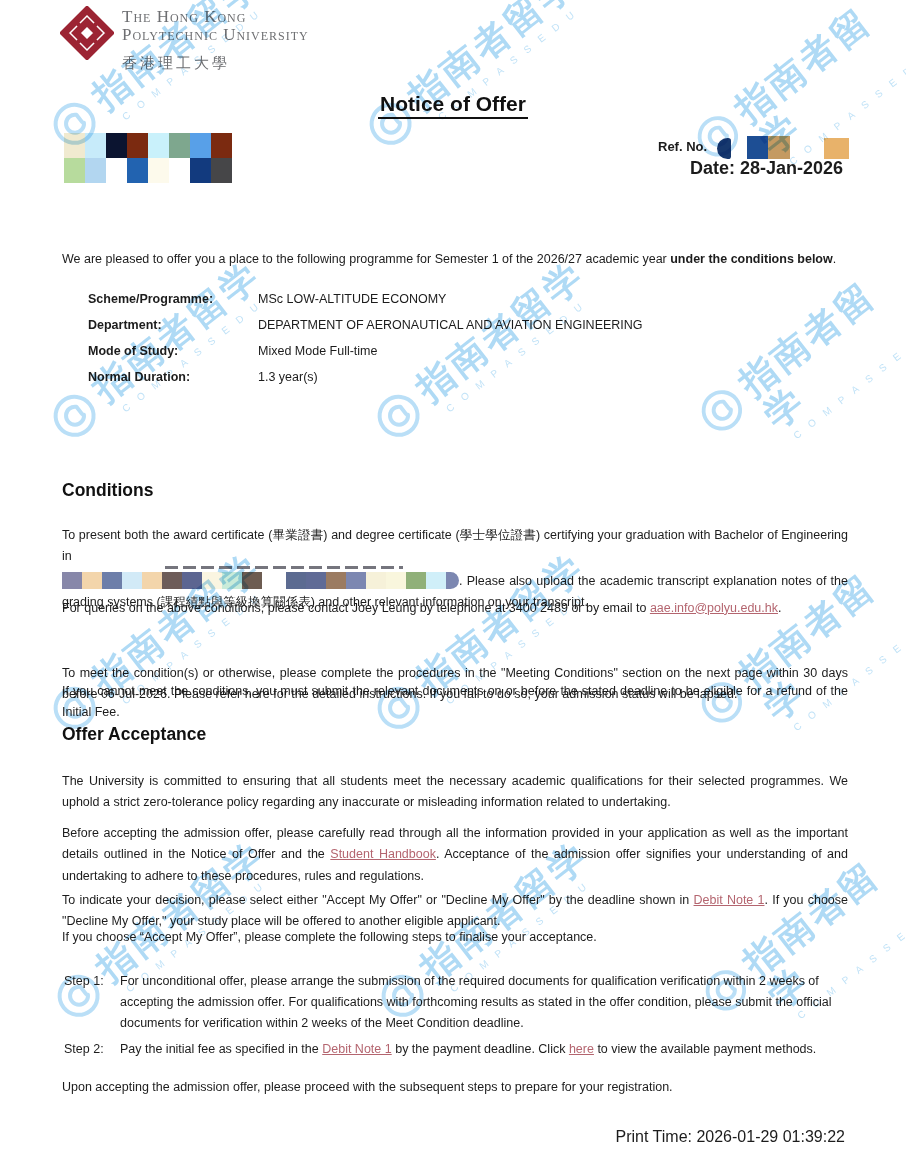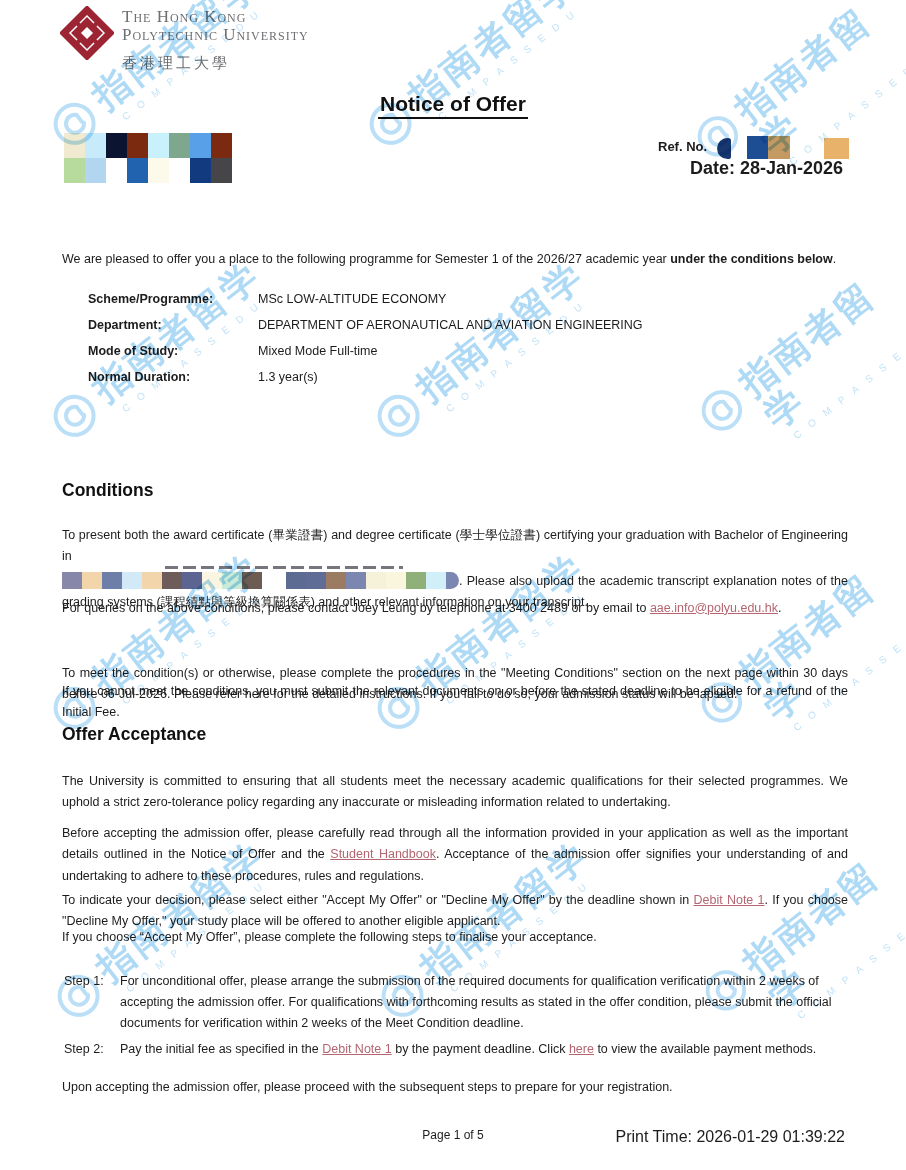--- a/index.html
+++ b/index.html
@@ -159,21 +159,20 @@
       <span>For unconditional offer, please arrange the submission of the required documents for qualification verification within 2 weeks of accepting the admission offer. For qualifications with forthcoming results as stated in the offer condition, please submit the official documents for verification within 2 weeks of the Meet Condition deadline.</span>
     </div>
     <div class="step">
       <span class="step-label">Step 2:</span>
       <span><span>Pay the initial fee as specified in the </span><span class="link">Debit Note 1</span><span> by the payment deadline. Click </span><span class="link">here</span><span> to view the available payment methods.</span></span>
     </div>
   </div>
 
   <p class="para nowrap" style="top:1064px">Upon accepting the admission offer, please proceed with the subsequent steps to prepare for your registration.</p>
 
-  <div class="foot-page">Page 1 of 5</div>
   <div class="foot-time">Print Time: 2026-01-29 01:39:22</div>
 
 <div class="wm" style="left: 52px; top: 100px;">
       <svg width="46" height="46" viewBox="0 0 46 46">
         <g fill="none" stroke="#8ccaf1" stroke-width="4" stroke-linecap="round">
           <circle cx="23" cy="23" r="19"></circle>
           <path d="M30 17 a9 9 0 1 0 1 11 M30 17 v9"></path>
         </g>
       </svg>
       <div>

